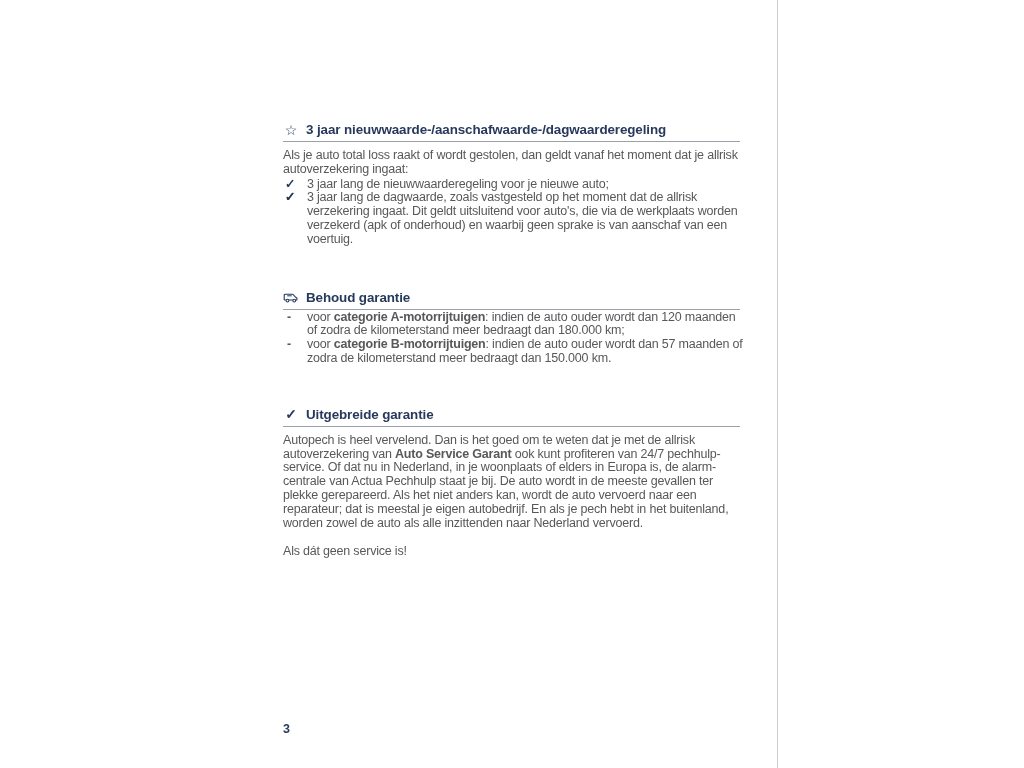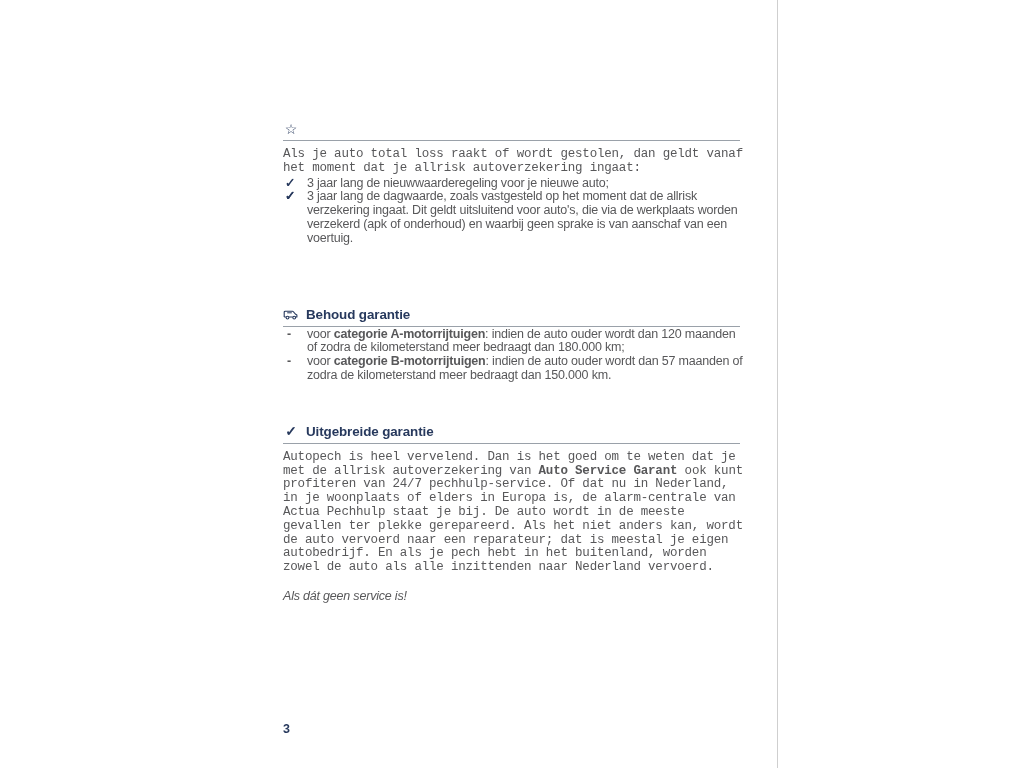--- a/index.html
+++ b/index.html
@@ -30,51 +30,52 @@
     font-size:13.4px; line-height:15px;
     font-weight:bold;
     letter-spacing:-0.1px;
     border-bottom:1px solid #9aa1a9;
     padding-bottom:4px;
     width:457px;
   }
   .hicon { width:16px; flex:0 0 16px; text-align:center; display:inline-flex; justify-content:center; align-items:center; }
   .glyph-icon { font-size:14px; line-height:14px; font-weight:normal; color:#27395d; }
   .check-glyph { font-weight:bold; }
-  .intro, .para { margin:7px 0 0 0;font-family:Liberation Mono, monospace; }
+  .intro, .para { margin:7px 0 0 0; }
   .plain-list { margin:1px 0 0 0; padding:0; list-style:none; }
   .plain-list li { position:relative; padding-left:24px; }
   .marker {
     position:absolute; left:2px; top:0;
     color:#27395d; font-weight:bold; font-size:12.5px;
   }
   .dash-marker {
     position:absolute; left:4px; top:0;
     color:#58585a; font-weight:bold;
   }
-  .sec-2 { margin-top:61px; }
+  .sec-2 { margin-top:43px; }
   .sec-3 { margin-top:41px; }
   .b { font-weight:bold; }
-  .closing { margin-top:15px; font-style:italic; }
+  .closing { margin-top:15px; }
   .page-number {
     position:absolute; left:283px; top:722px;
     color:#27395d; font-weight:bold; font-size:12.5px;
   }
   svg.van { display:block; }
 </style>
 </head>
 <body>
 
 <div class="page-edge"></div>
 
 <div class="content">
 
   <section>
     <h2 class="section-heading">
       <span class="hicon glyph-icon">☆</span>
+      <span>3 jaar nieuwwaarde-/aanschafwaarde-/dagwaarderegeling</span>
     </h2>
     <p class="intro">Als je auto total loss raakt of wordt gestolen, dan geldt vanaf het moment dat je allrisk autoverzekering ingaat:</p>
     <ul class="plain-list">
       <li>
         <span class="marker">✓</span>
         <span>3 jaar lang de nieuwwaarderegeling voor je nieuwe auto;</span>
       </li>
       <li>
         <span class="marker">✓</span>
       </li>

